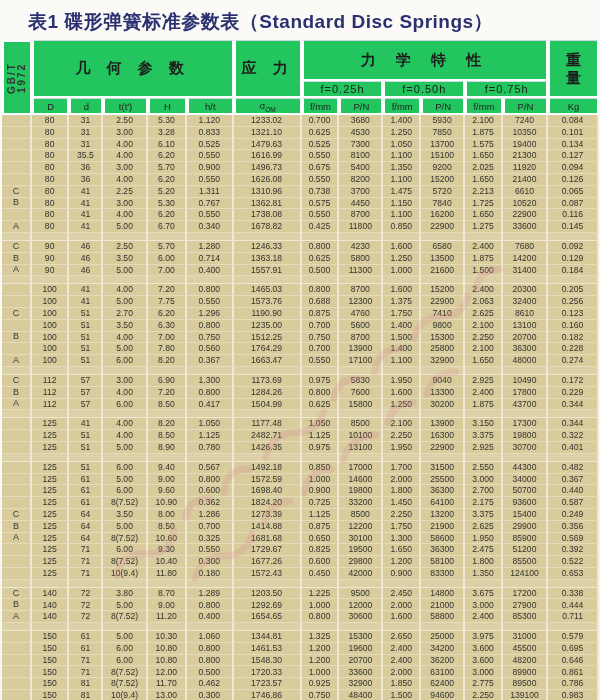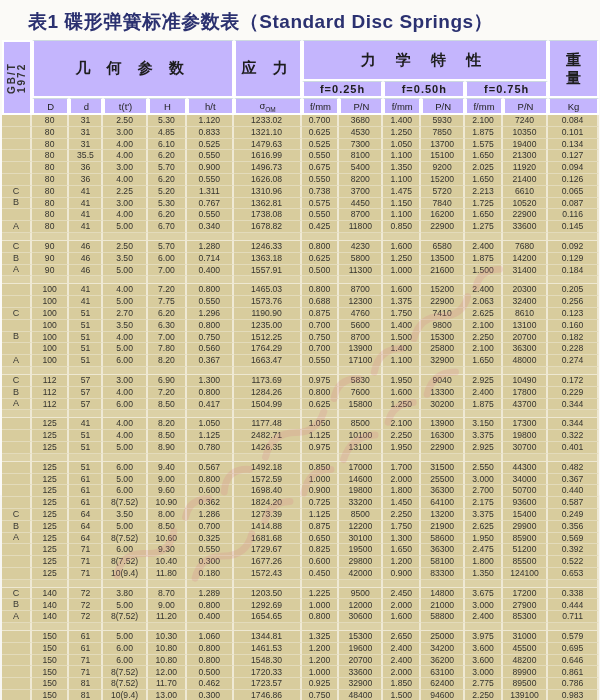--- a/index.html
+++ b/index.html
@@ -15,37 +15,37 @@
     font-size:19px;font-weight:bold;color:#2b3170;
     letter-spacing:0.5px;white-space:nowrap;
   }
   table.springs{
     position:absolute;left:2px;right:0;top:40px;
     width:597px;border-collapse:separate;border-spacing:0;
     table-layout:fixed;
   }
   
   thead th{
-    background:#c4b5fd;
+    background:#22c55e;
     border:2px solid #ffffff;
     border-top:1px solid #cdd9e0;
     font-weight:bold;color:#1d1d1d;
     padding:0;vertical-align:middle;text-align:center;
   }
   th.gbt{width:30px;border-top:2px solid #ffffff;}
   .gbt-inner{
     writing-mode:vertical-rl;transform:rotate(180deg);
     font-size:10px;font-weight:bold;color:#333;
     letter-spacing:2px;margin:0 auto;height:66px;line-height:1;
   }
   th.grp{font-size:15px;letter-spacing:6px;height:38px;}
   th.grp-mech{letter-spacing:8px;}
   th.weight{font-size:15px;letter-spacing:0;line-height:1.15;}
   .weight-stack{width:1.3em;margin:8px auto;word-break:break-all;}
-  th.frow{font-size:11px;height:14px;font-weight:bold;letter-spacing:1px;}
+  th.frow{font-size:11px;height:14px;font-weight:normal;letter-spacing:1px;}
   th.colname{font-size:9.5px;height:14px;font-weight:normal;color:#222;}
   th.colname sub{font-size:6.5px;}
   
   tbody td{
     background:#d8cc9d;
     border-right:2px solid #efe9d4;
     border-bottom:1px solid #e3dbbb;
     font-size:8.6px;line-height:1;color:#34332f;
     text-align:center;vertical-align:middle;
     height:10.8px;padding:0;overflow:hidden;white-space:nowrap;
@@ -127,21 +127,21 @@
           <td>5930</td>
           <td>2.100</td>
           <td>7240</td>
           <td>0.084</td>
         </tr>
         <tr>
           <td class="grade"></td>
           <td>80</td>
           <td>31</td>
           <td>3.00</td>
-          <td>4.85</td>
+          <td>3.28</td>
           <td>0.833</td>
           <td>1321.10</td>
           <td>0.625</td>
           <td>4530</td>
           <td>1.250</td>
           <td>7850</td>
           <td>1.875</td>
           <td>10350</td>
           <td>0.101</td>
         </tr>

